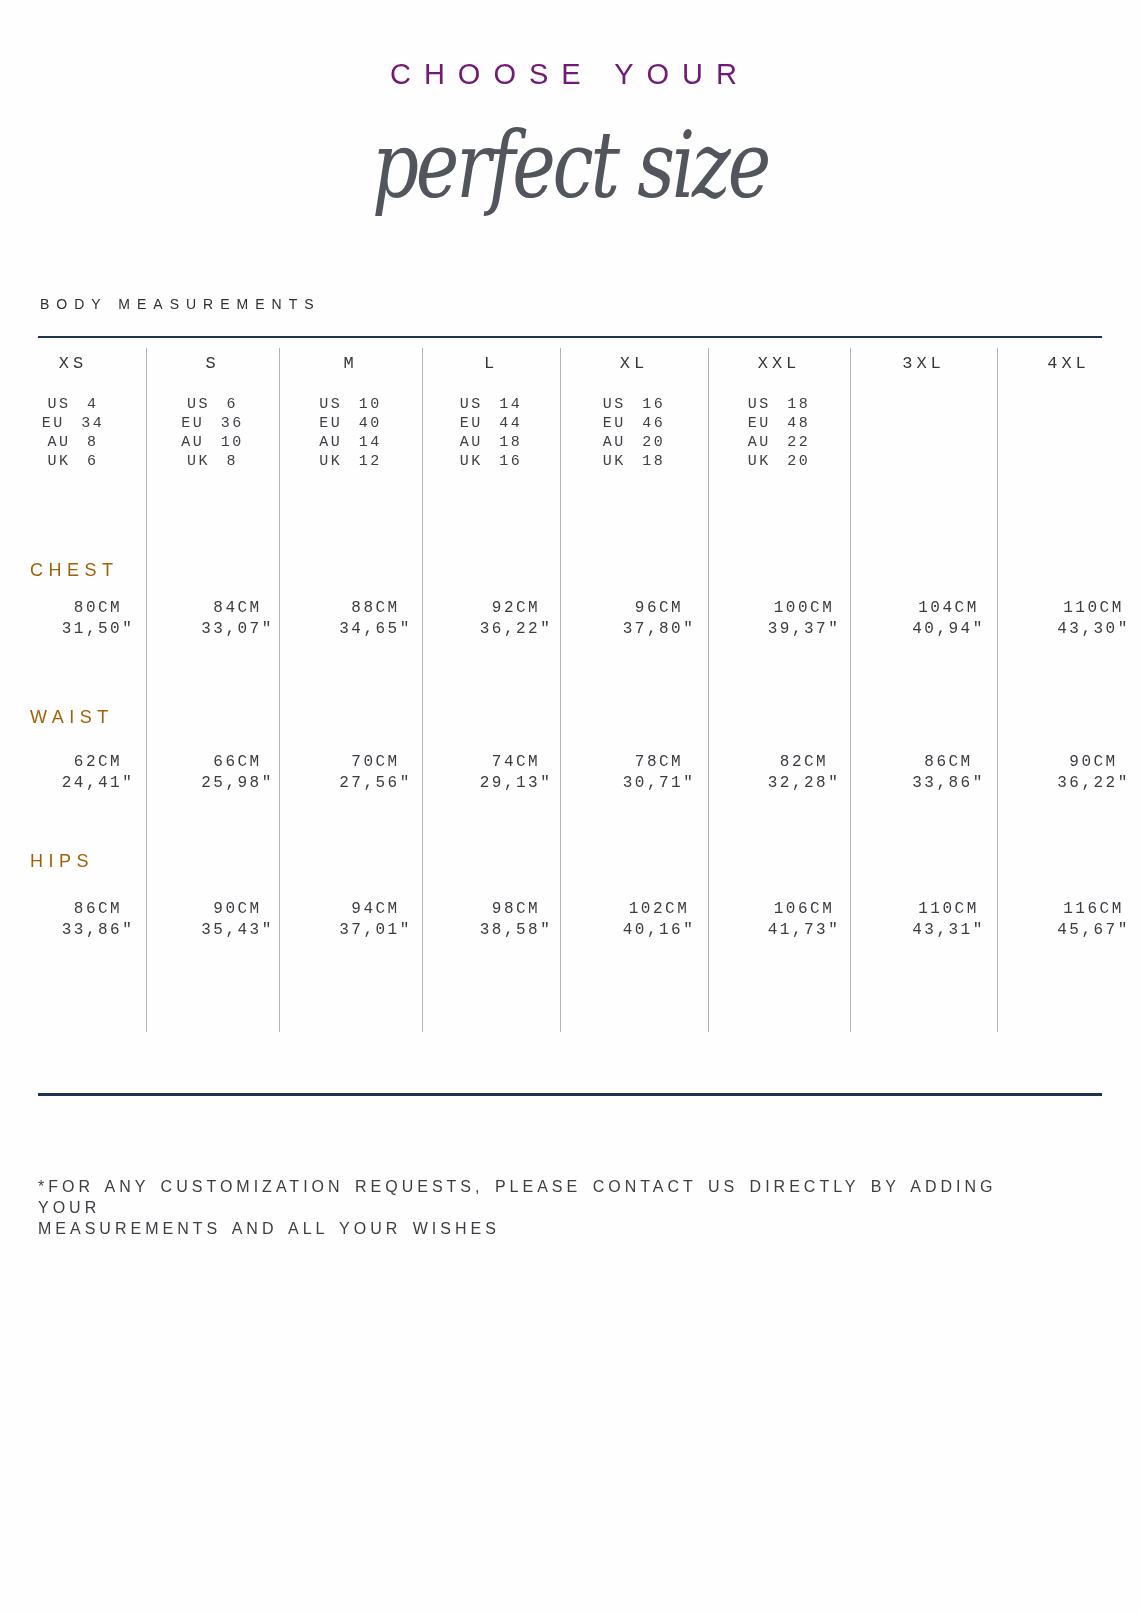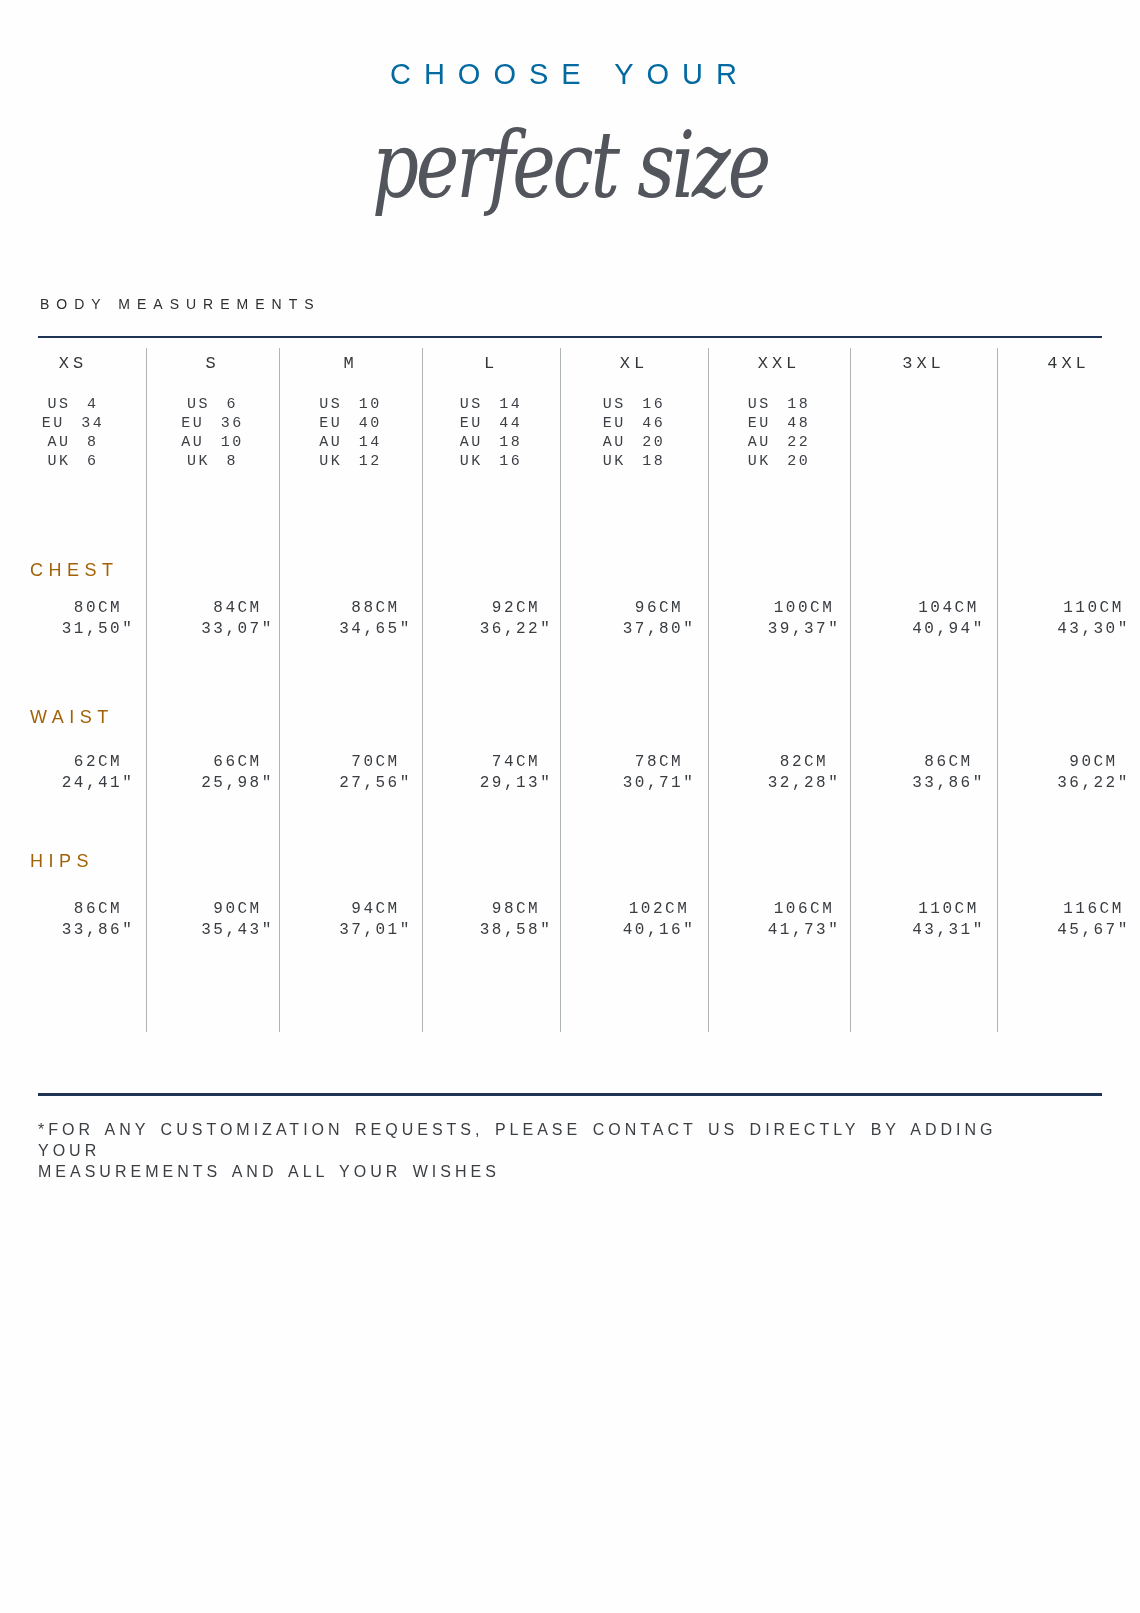--- a/index.html
+++ b/index.html
@@ -14,21 +14,21 @@
     overflow: hidden;
   }
 
   
   .eyebrow {
     position: absolute;
     top: 58px; left: 0; width: 100%;
     text-align: center;
     font-size: 29px;
     letter-spacing: 13px;
-    color: #0369a1;
+    color: #701a75;
     font-weight: 400;
   }
   .script-title {
     position: absolute;
     top: 112px; left: 0; width: 100%;
     text-align: center;
     font-family: "DejaVu Serif", serif;
     font-style: italic;
     font-size: 92px;
     color: #52555b;
@@ -79,21 +79,21 @@
     letter-spacing: 5.5px;
     color: #a16207;
   }
   .label-chest { top: 560px; }
   .label-waist { top: 707px; }
   .label-hips  { top: 851px; }
 
   
   .footnote {
     position: absolute;
-    top: 1119px; left: 38px; width: 1020px;
+    top: 1176px; left: 38px; width: 1020px;
     font-size: 16px;
     letter-spacing: 4px;
     word-spacing: 3px;
     line-height: 21px;
     color: #3b3e42;
   }
 </style>
 </head>
 <body>
 

